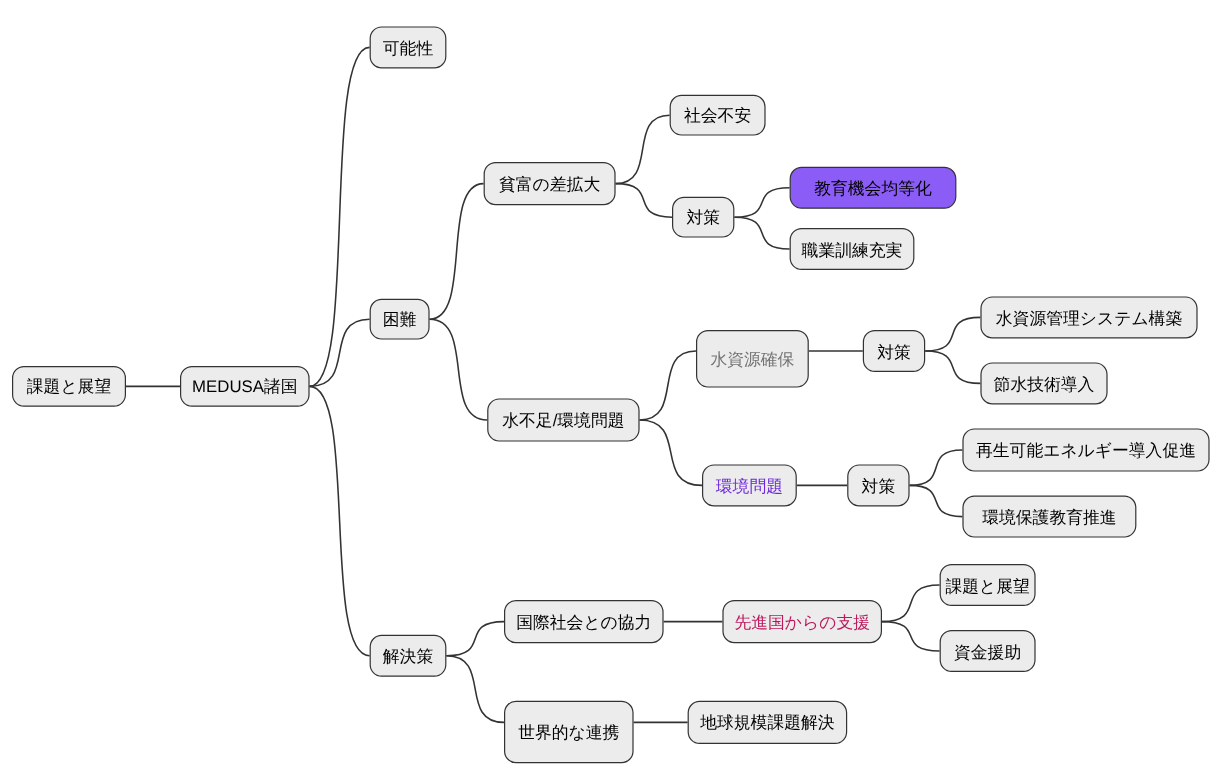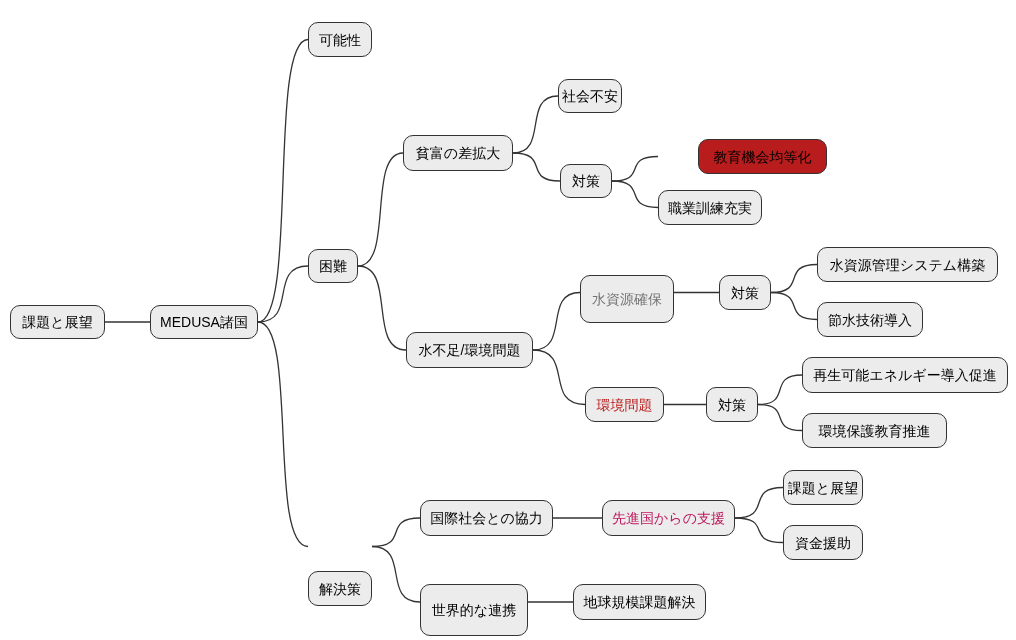--- a/index.html
+++ b/index.html
@@ -67,33 +67,33 @@
       <path d="M 735 518 C 773.4 518, 744.6 487.5, 783 487.5" fill="none" stroke="#333333" stroke-width="1.3"></path>
       <path d="M 735 518 C 773.4 518, 744.6 542.5, 783 542.5" fill="none" stroke="#333333" stroke-width="1.3"></path>
       <path d="M 372 546.5 C 410.4 546.5, 381.6 602, 420 602" fill="none" stroke="#333333" stroke-width="1.3"></path>
       <path d="M 528 602 C 564 602, 537 602, 573 602" fill="none" stroke="#333333" stroke-width="1.3"></path>
     </svg>
 <div class="node" style="left: 10px; top: 305px; width: 95px; height: 34px; background: rgb(236, 236, 236); border-color: rgb(51, 51, 51); color: rgb(0, 0, 0);">課題と展望</div>
     <div class="node" style="left: 150px; top: 305px; width: 108px; height: 34px; background: rgb(236, 236, 236); border-color: rgb(51, 51, 51); color: rgb(0, 0, 0);">MEDUSA諸国</div>
     <div class="node" style="left: 308px; top: 22px; width: 64px; height: 35px; background: rgb(236, 236, 236); border-color: rgb(51, 51, 51); color: rgb(0, 0, 0);">可能性</div>
     <div class="node" style="left: 308px; top: 249px; width: 50px; height: 34px; background: rgb(236, 236, 236); border-color: rgb(51, 51, 51); color: rgb(0, 0, 0);">困難</div>
     <div class="node" style="left: 403px; top: 135px; width: 110px; height: 36px; background: rgb(236, 236, 236); border-color: rgb(51, 51, 51); color: rgb(0, 0, 0);">貧富の差拡大</div>
-    <div class="node" style="left: 558px; top: 79px; width: 64px; height: 34px; background: rgb(236, 236, 236); border-color: rgb(51, 51, 51); color: rgb(0, 0, 0);">社会不安</div>
+    <div class="node" style="left: 558px; top: 79px; width: 80px; height: 34px; background: rgb(236, 236, 236); border-color: rgb(51, 51, 51); color: rgb(0, 0, 0);">社会不安</div>
     <div class="node" style="left: 560px; top: 164px; width: 52px; height: 34px; background: rgb(236, 236, 236); border-color: rgb(51, 51, 51); color: rgb(0, 0, 0);">対策</div>
-    <div class="node" style="left: 658px; top: 139px; width: 129px; height: 35px; background: #b91c1c; border-color: rgb(51, 51, 51); color: rgb(0, 0, 0); margin-left: 40px;">教育機会均等化</div>
+    <div class="node" style="left: 658px; top: 139px; width: 139px; height: 35px; background: #8b5cf6; border-color: rgb(51, 51, 51); color: rgb(0, 0, 0);">教育機会均等化</div>
     <div class="node" style="left: 658px; top: 190px; width: 104px; height: 35px; background: rgb(236, 236, 236); border-color: rgb(51, 51, 51); color: rgb(0, 0, 0);">職業訓練充実</div>
     <div class="node" style="left: 406px; top: 332px; width: 127px; height: 36px; background: rgb(236, 236, 236); border-color: rgb(51, 51, 51); color: rgb(0, 0, 0);">水不足/環境問題</div>
     <div class="node" style="left: 580px; top: 275px; width: 94px; height: 48px; background: rgb(236, 236, 236); border-color: rgb(51, 51, 51); color: #737373;">水資源確保</div>
     <div class="node" style="left: 719px; top: 275px; width: 52px; height: 35px; background: rgb(236, 236, 236); border-color: rgb(51, 51, 51); color: rgb(0, 0, 0);">対策</div>
     <div class="node" style="left: 817px; top: 247px; width: 181px; height: 35px; background: rgb(236, 236, 236); border-color: rgb(51, 51, 51); color: rgb(0, 0, 0);">水資源管理システム構築</div>
     <div class="node" style="left: 817px; top: 302px; width: 106px; height: 35px; background: rgb(236, 236, 236); border-color: rgb(51, 51, 51); color: rgb(0, 0, 0);">節水技術導入</div>
-    <div class="node" style="left: 585px; top: 387px; width: 79px; height: 35px; background: rgb(236, 236, 236); border-color: rgb(51, 51, 51); color: #b91c1c;">環境問題</div>
+    <div class="node" style="left: 585px; top: 387px; width: 79px; height: 35px; background: rgb(236, 236, 236); border-color: rgb(51, 51, 51); color: #6d28d9;">環境問題</div>
     <div class="node" style="left: 706px; top: 387px; width: 52px; height: 35px; background: rgb(236, 236, 236); border-color: rgb(51, 51, 51); color: rgb(0, 0, 0);">対策</div>
     <div class="node" style="left: 802px; top: 357px; width: 206px; height: 36px; background: rgb(236, 236, 236); border-color: rgb(51, 51, 51); color: rgb(0, 0, 0);">再生可能エネルギー導入促進</div>
     <div class="node" style="left: 802px; top: 413px; width: 145px; height: 35px; background: rgb(236, 236, 236); border-color: rgb(51, 51, 51); color: rgb(0, 0, 0);">環境保護教育推進</div>
-    <div class="node" style="left: 308px; top: 529px; width: 64px; height: 35px; background: rgb(236, 236, 236); border-color: rgb(51, 51, 51); color: rgb(0, 0, 0); margin-top: 42px;">解決策</div>
+    <div class="node" style="left: 308px; top: 529px; width: 64px; height: 35px; background: rgb(236, 236, 236); border-color: rgb(51, 51, 51); color: rgb(0, 0, 0);">解決策</div>
     <div class="node" style="left: 420px; top: 500px; width: 133px; height: 36px; background: rgb(236, 236, 236); border-color: rgb(51, 51, 51); color: rgb(0, 0, 0);">国際社会との協力</div>
     <div class="node" style="left: 602px; top: 500px; width: 133px; height: 36px; background: rgb(236, 236, 236); border-color: rgb(51, 51, 51); color: #be185d;">先進国からの支援</div>
     <div class="node" style="left: 783px; top: 470px; width: 80px; height: 35px; background: rgb(236, 236, 236); border-color: rgb(51, 51, 51); color: rgb(0, 0, 0);">課題と展望</div>
     <div class="node" style="left: 783px; top: 525px; width: 80px; height: 35px; background: rgb(236, 236, 236); border-color: rgb(51, 51, 51); color: rgb(0, 0, 0);">資金援助</div>
     <div class="node" style="left: 420px; top: 584px; width: 108px; height: 52px; background: rgb(236, 236, 236); border-color: rgb(51, 51, 51); color: rgb(0, 0, 0);">世界的な連携</div>
     <div class="node" style="left: 573px; top: 584px; width: 133px; height: 36px; background: rgb(236, 236, 236); border-color: rgb(51, 51, 51); color: rgb(0, 0, 0);">地球規模課題解決</div>
   </div>
 
 </body></html>

